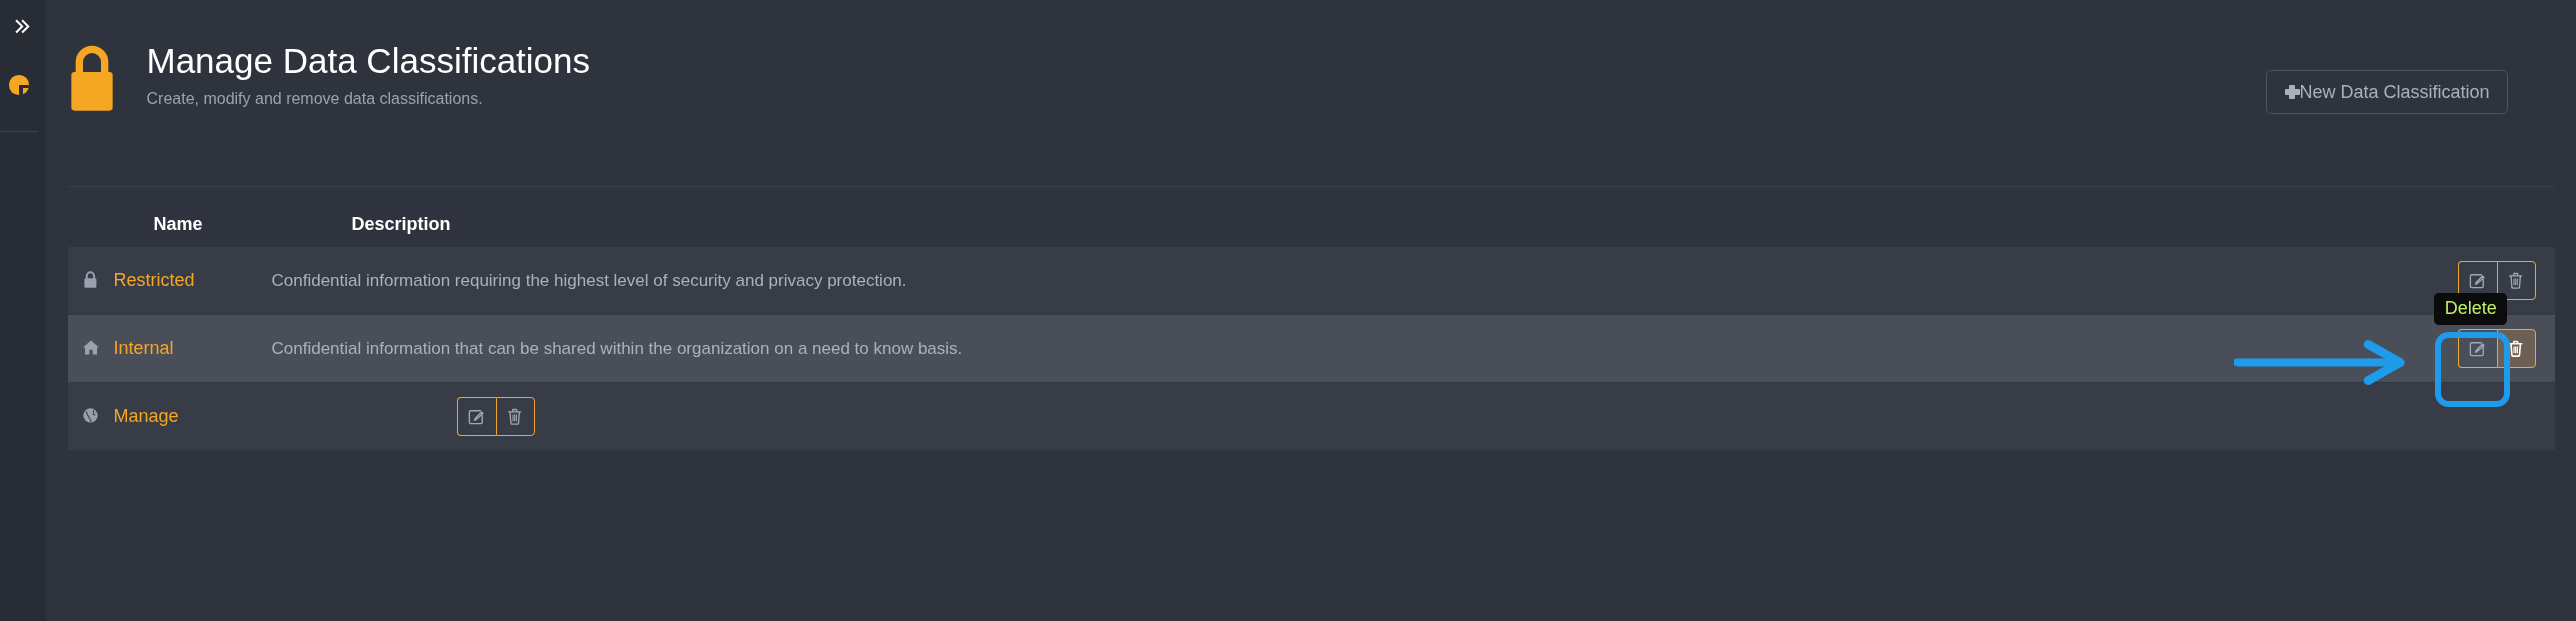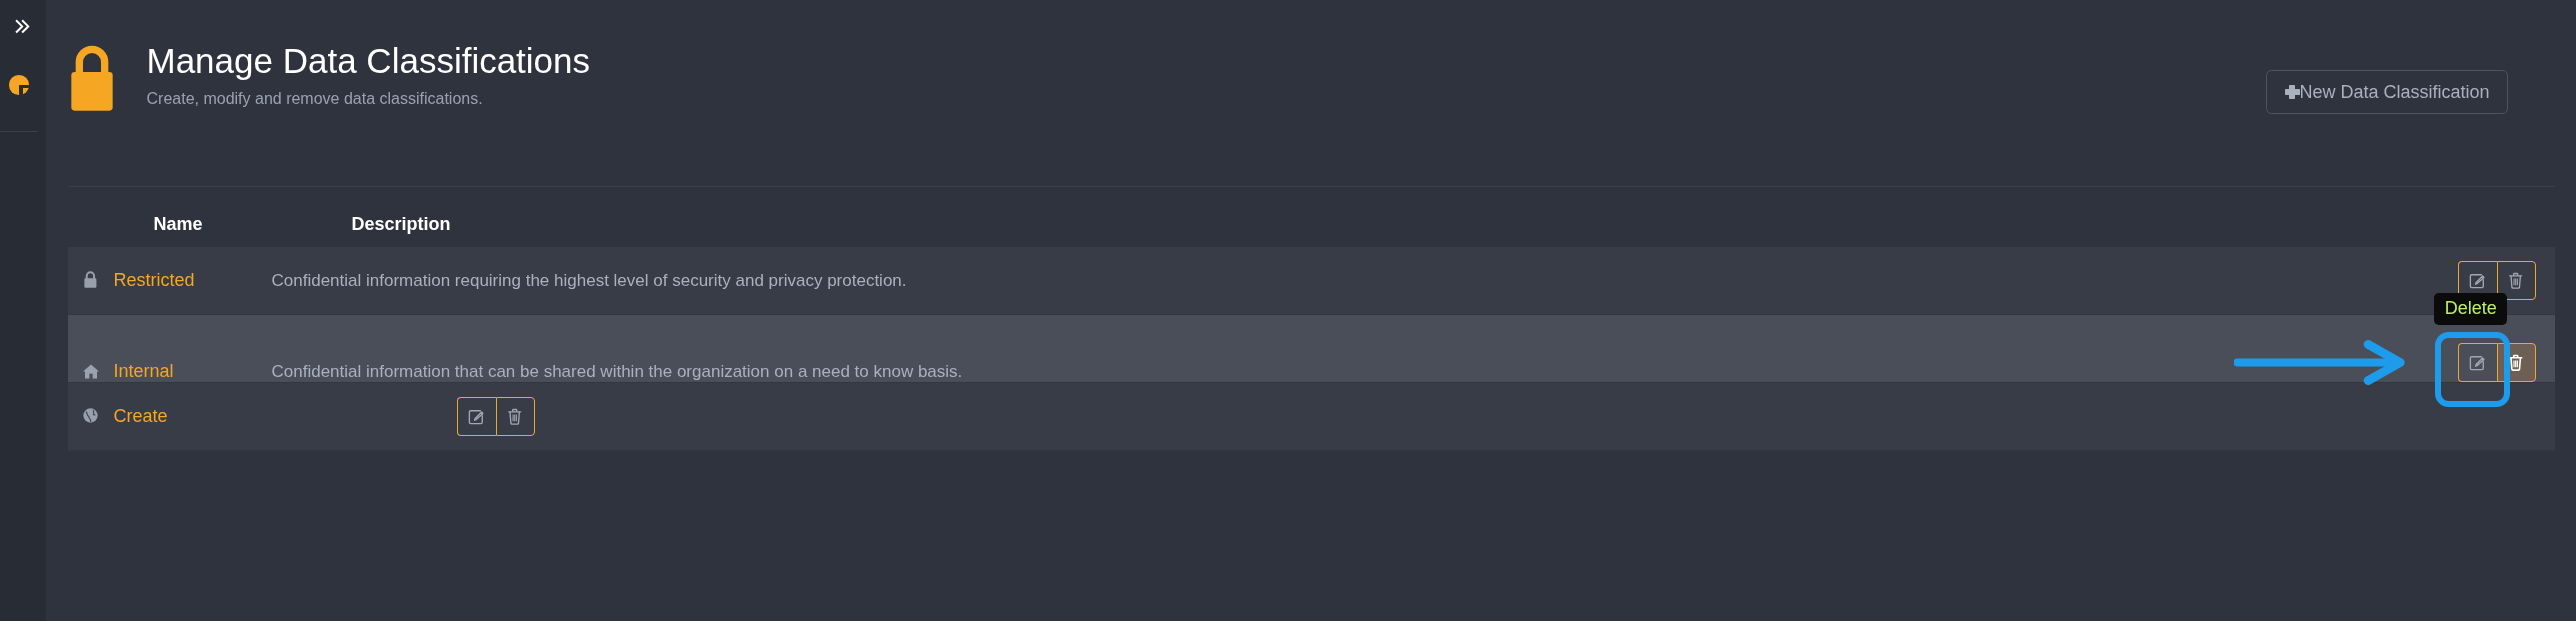--- a/index.html
+++ b/index.html
@@ -175,21 +175,21 @@
   .thead .col-name { padding-left: 0; }
 
   .trow {
     height: 67px;
     display: flex;
     align-items: center;
     background: #383c46;
     border-bottom: 1.3px solid #32363f;
     position: relative;
   }
-  .trow.hovered { background: #4a4e59; align-items: flex-end; }
+  .trow.hovered { background: #4a4e59; }
   .trow .col-name {
     color: #f5a623;
     font-size: 18px;
   }
   .trow .col-desc {
     color: #a9b1bf;
     font-size: 17px;
   }
   .row-icon { opacity: .85; }
 
@@ -372,21 +372,21 @@
     <div class="trow">
       <div class="col-icon">
         <span class="row-icon">
           <svg width="17" height="17" viewBox="0 0 25 25">
             <circle cx="12.5" cy="12.5" r="10.5" fill="#a9b1bf"></circle>
             <path d="M6 7 C8 9 7 12 9 13 C11 14 10 17 12 18 C13 19 13 21 12.5 22.5" fill="none" stroke="#474c57" stroke-width="1.8"></path>
             <path d="M17 4.5 C16 6.5 18 8 17 10 C16 11.5 18.5 12 19.5 11" fill="none" stroke="#474c57" stroke-width="1.8"></path>
           </svg>
         </span>
       </div>
-      <div class="col-name">Create</div>
+      <div class="col-name">Manage</div>
       <div class="col-actions">
         <div class="action-group">
           <button class="action-btn edit">
             <span>
               <svg width="19" height="19" viewBox="0 0 28 28">
                 <path d="M20.5 5.5 H5.5 A2 2 0 0 0 3.5 7.5 V22.5 A2 2 0 0 0 5.5 24.5 H20.5 A2 2 0 0 0 22.5 22.5 V12" fill="none" stroke="#a0a8b6" stroke-width="2"></path>
                 <path d="M13.5 18.5 L11 19.5 L12 17 L21.5 7.5 L23.5 9.5 Z" fill="none" stroke="#a0a8b6" stroke-width="2" stroke-linejoin="round"></path>
                 <path d="M20.7 8.3 L22.7 10.3" stroke="#a0a8b6" stroke-width="2"></path>
               </svg>
             </span>

